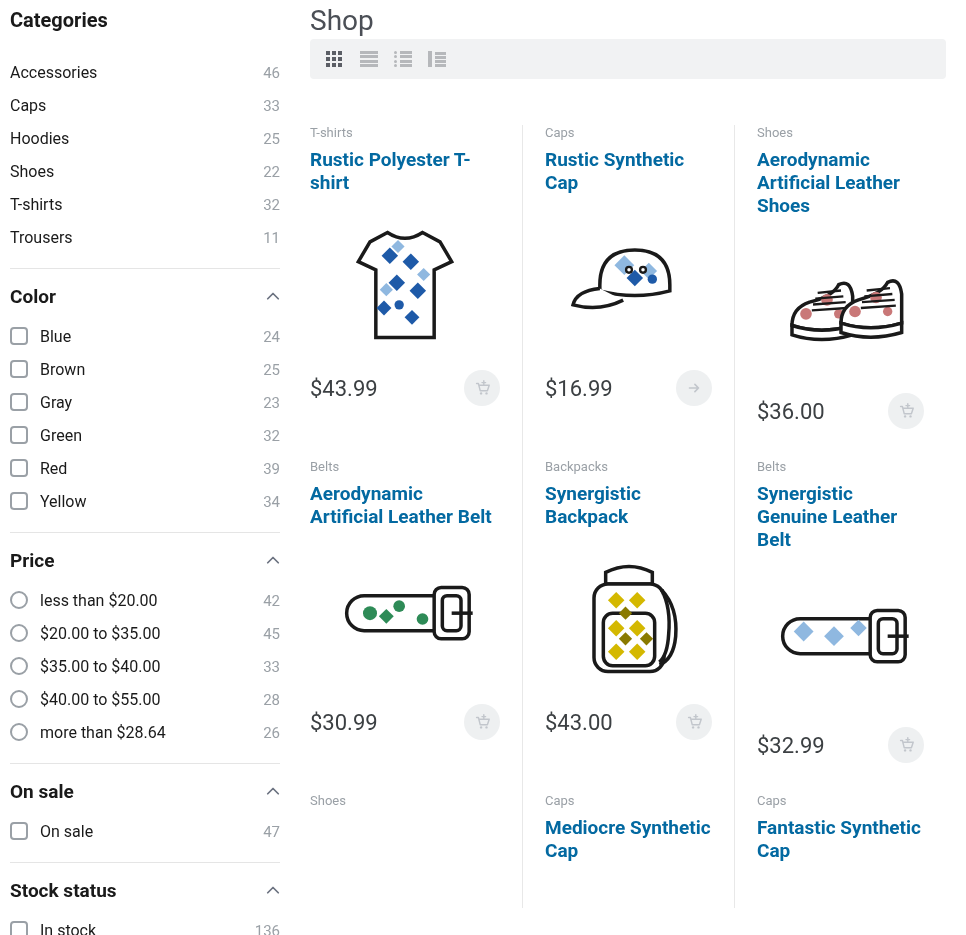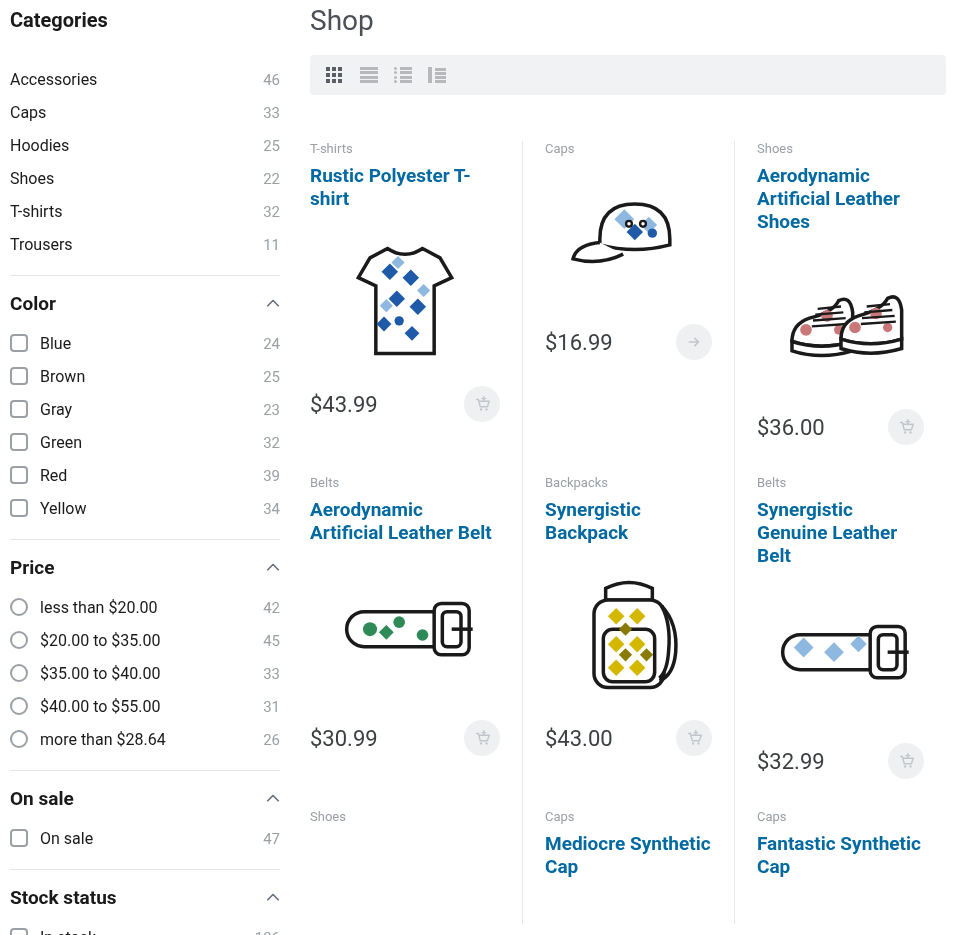--- a/index.html
+++ b/index.html
@@ -16,21 +16,21 @@
     width: 290px;
     padding: 8px 10px 10px 10px;
   }
   .main {
     flex: 1;
     padding: 0 20px 0 20px;
   }
   h2.side-title {
     font-size: 20px;
     font-weight: 700;
-    margin-bottom: 31px;
+    margin-bottom: 24px;
   }
   .filter-section { border-bottom: 1px solid #e5e5e5; padding-bottom: 14px; margin-bottom: 16px; }
   .cat-list, .opt-list { list-style: none; }
   .cat-list li, .opt-list li {
     display: flex;
     justify-content: space-between;
     align-items: center;
     padding: 7px 0;
     font-size: 16px;
     cursor: pointer;
@@ -58,21 +58,21 @@
     margin-right: 12px;
     flex-shrink: 0;
   }
   .chk { border-radius: 4px; }
   .rad { border-radius: 50%; }
   .opt-row { display: flex; flex: 1; }
   .page-title {
     font-size: 28px;
     font-weight: 400;
     color: #4b4f56;
-    margin: 4px 0 18px 0;
+    margin: 4px 0 2px 0;
   }
   .view-bar {
     background: #f1f2f3;
     border-radius: 4px;
     padding: 12px 16px;
     display: flex;
     gap: 16px;
     margin-bottom: 46px;
   }
   .view-btn {
@@ -369,21 +369,21 @@
               <span class="rad"></span>
               <span>$35.00 to $40.00</span>
             </span>
             <span class="count">33</span>
           </li>
           <li>
             <span class="opt-row">
               <span class="rad"></span>
               <span>$40.00 to $55.00</span>
             </span>
-            <span class="count">31</span>
+            <span class="count">28</span>
           </li>
           <li>
             <span class="opt-row">
               <span class="rad"></span>
               <span>more than $28.64</span>
             </span>
             <span class="count">26</span>
           </li>
         </ul>
     </div>
@@ -504,20 +504,21 @@
       <span class="price">$43.99</span>
       <span class="cart-btn">
               <svg viewBox="0 0 20 20" width="18" height="18">
                 <use href="#ic-cart"></use>
               </svg>
             </span>
     </div>
   </div>
         <div class="card">
     <div class="cat-label">Caps</div>
+    <div class="prod-name">Rustic Synthetic Cap</div>
     <div class="prod-img">
             <svg viewBox="0 0 120 110" width="140" height="130">
               <use href="#prod-cap"></use>
             </svg>
           </div>
     <div class="price-row">
       <span class="price">$16.99</span>
       <span class="cart-btn">
               <svg viewBox="0 0 20 20" width="18" height="18">
                 <use href="#ic-arrow"></use>

